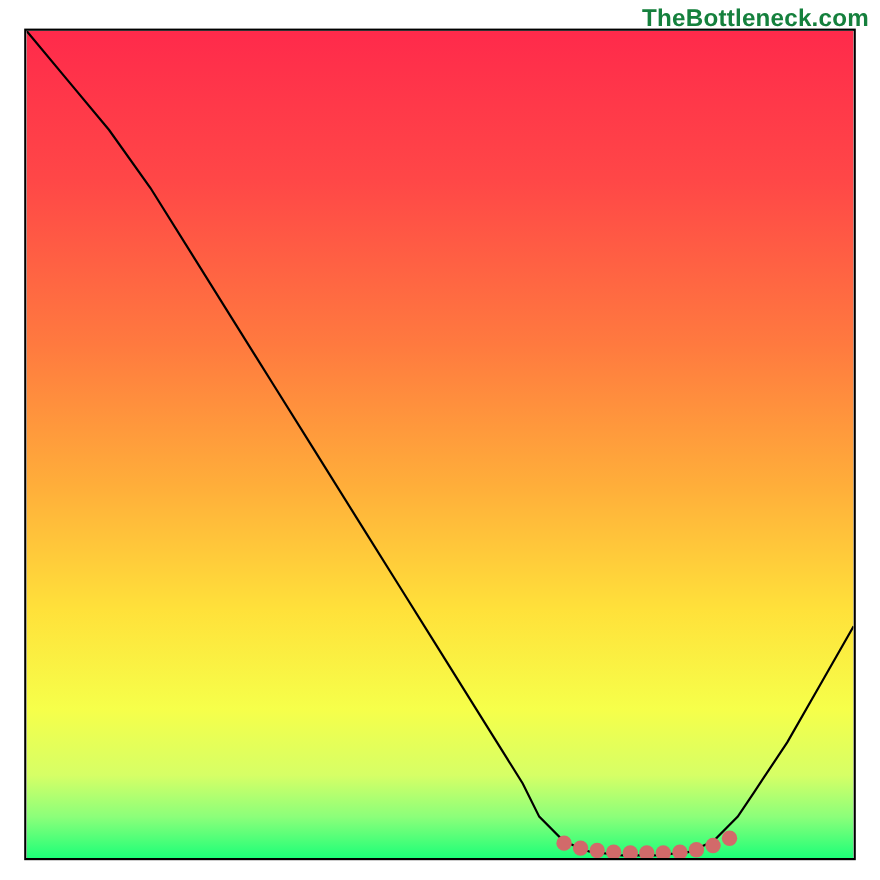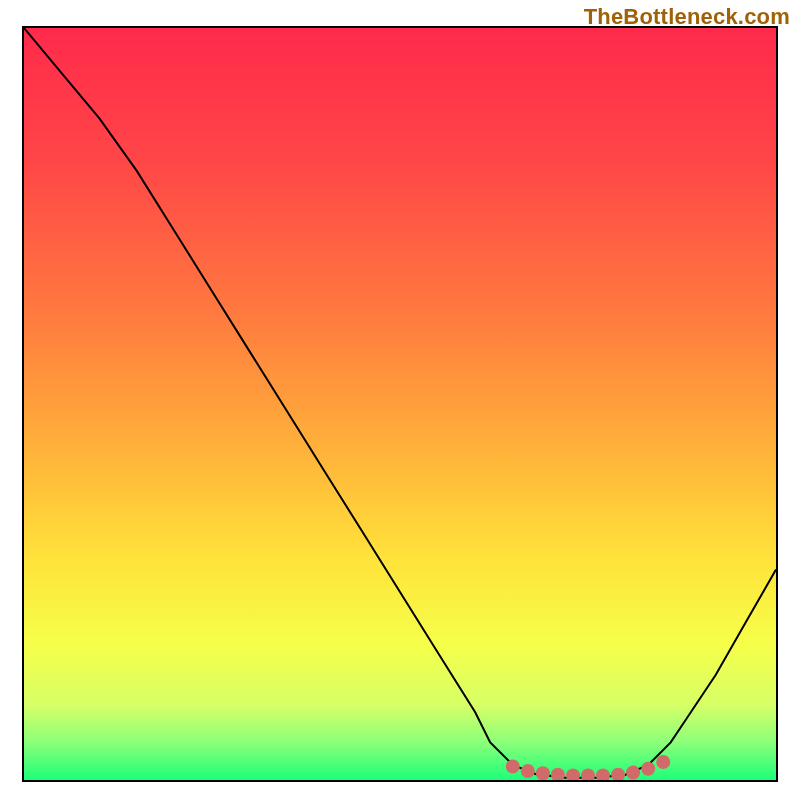--- a/index.html
+++ b/index.html
@@ -15,21 +15,21 @@
     position: relative;
     width: 800px;
     height: 800px;
   }
   .watermark {
     position: absolute;
     top: 4px;
     right: 10px;
     font-size: 22px;
     font-weight: 600;
-    color: #a16207;
+    color: #15803d;
     letter-spacing: 0.2px;
     z-index: 10;
     user-select: none;
   }
   .plot-outer {
     position: absolute;
     left: 22px;
     top: 26px;
     width: 756px;
     height: 756px;

